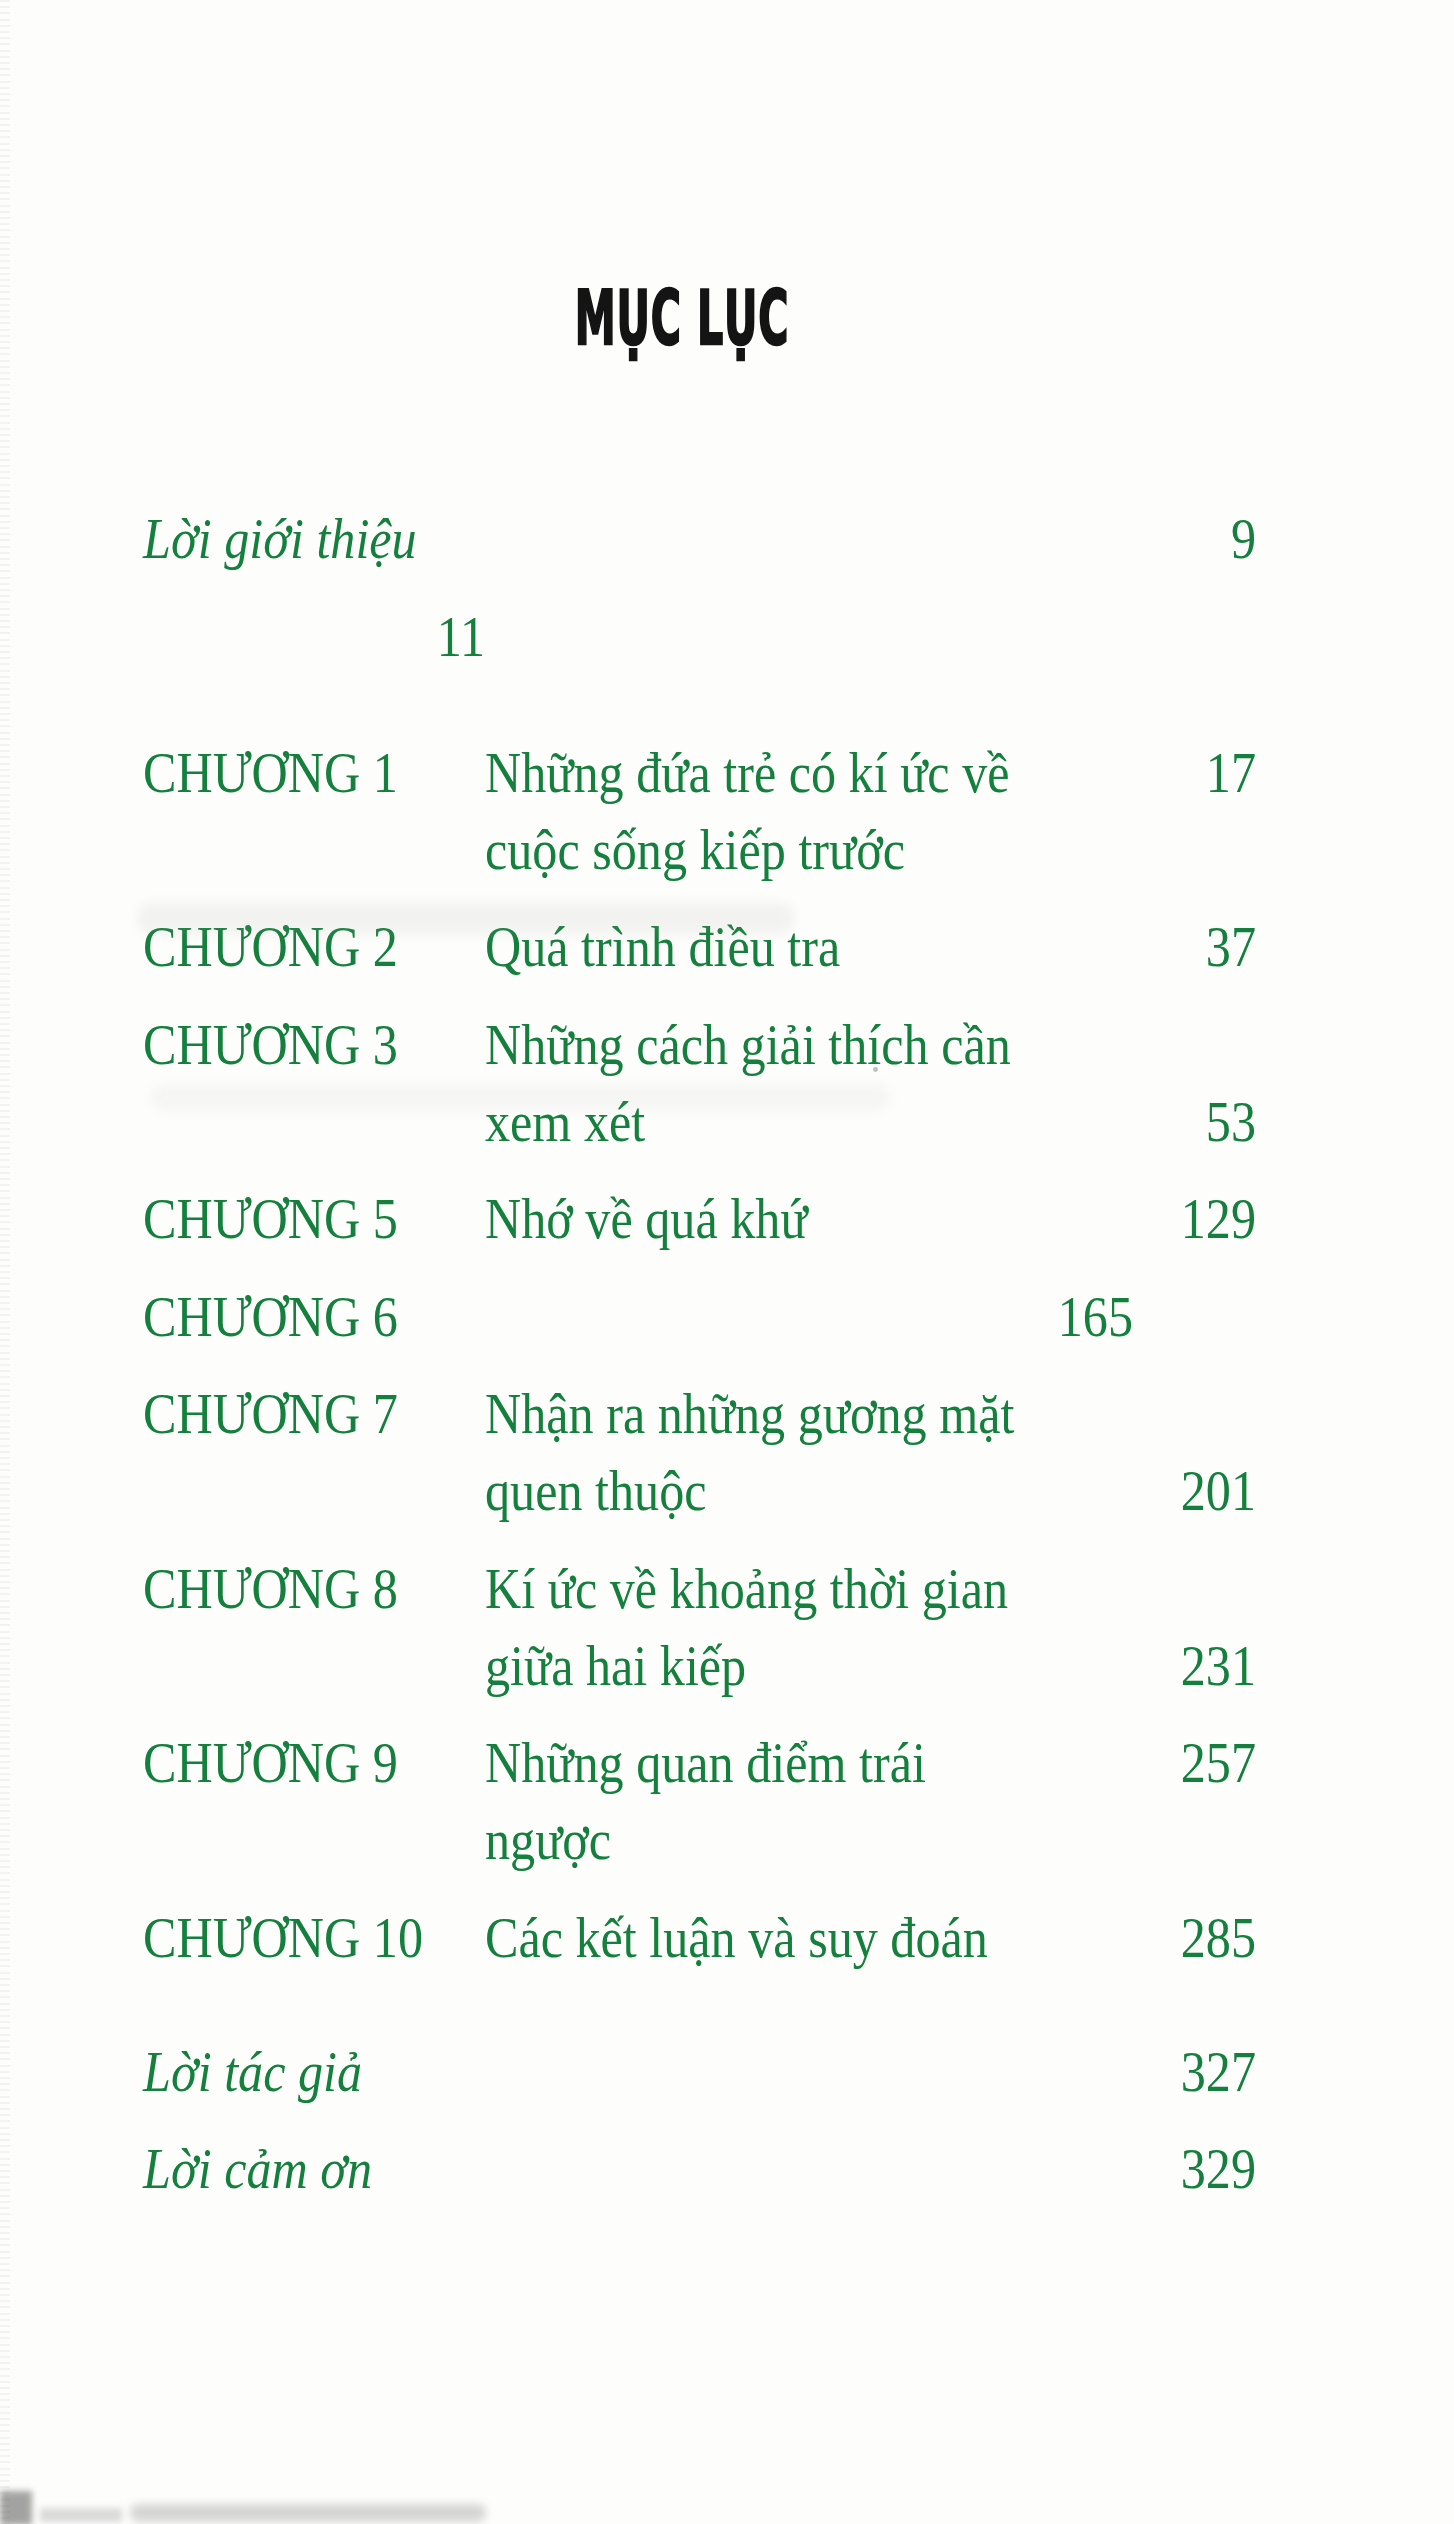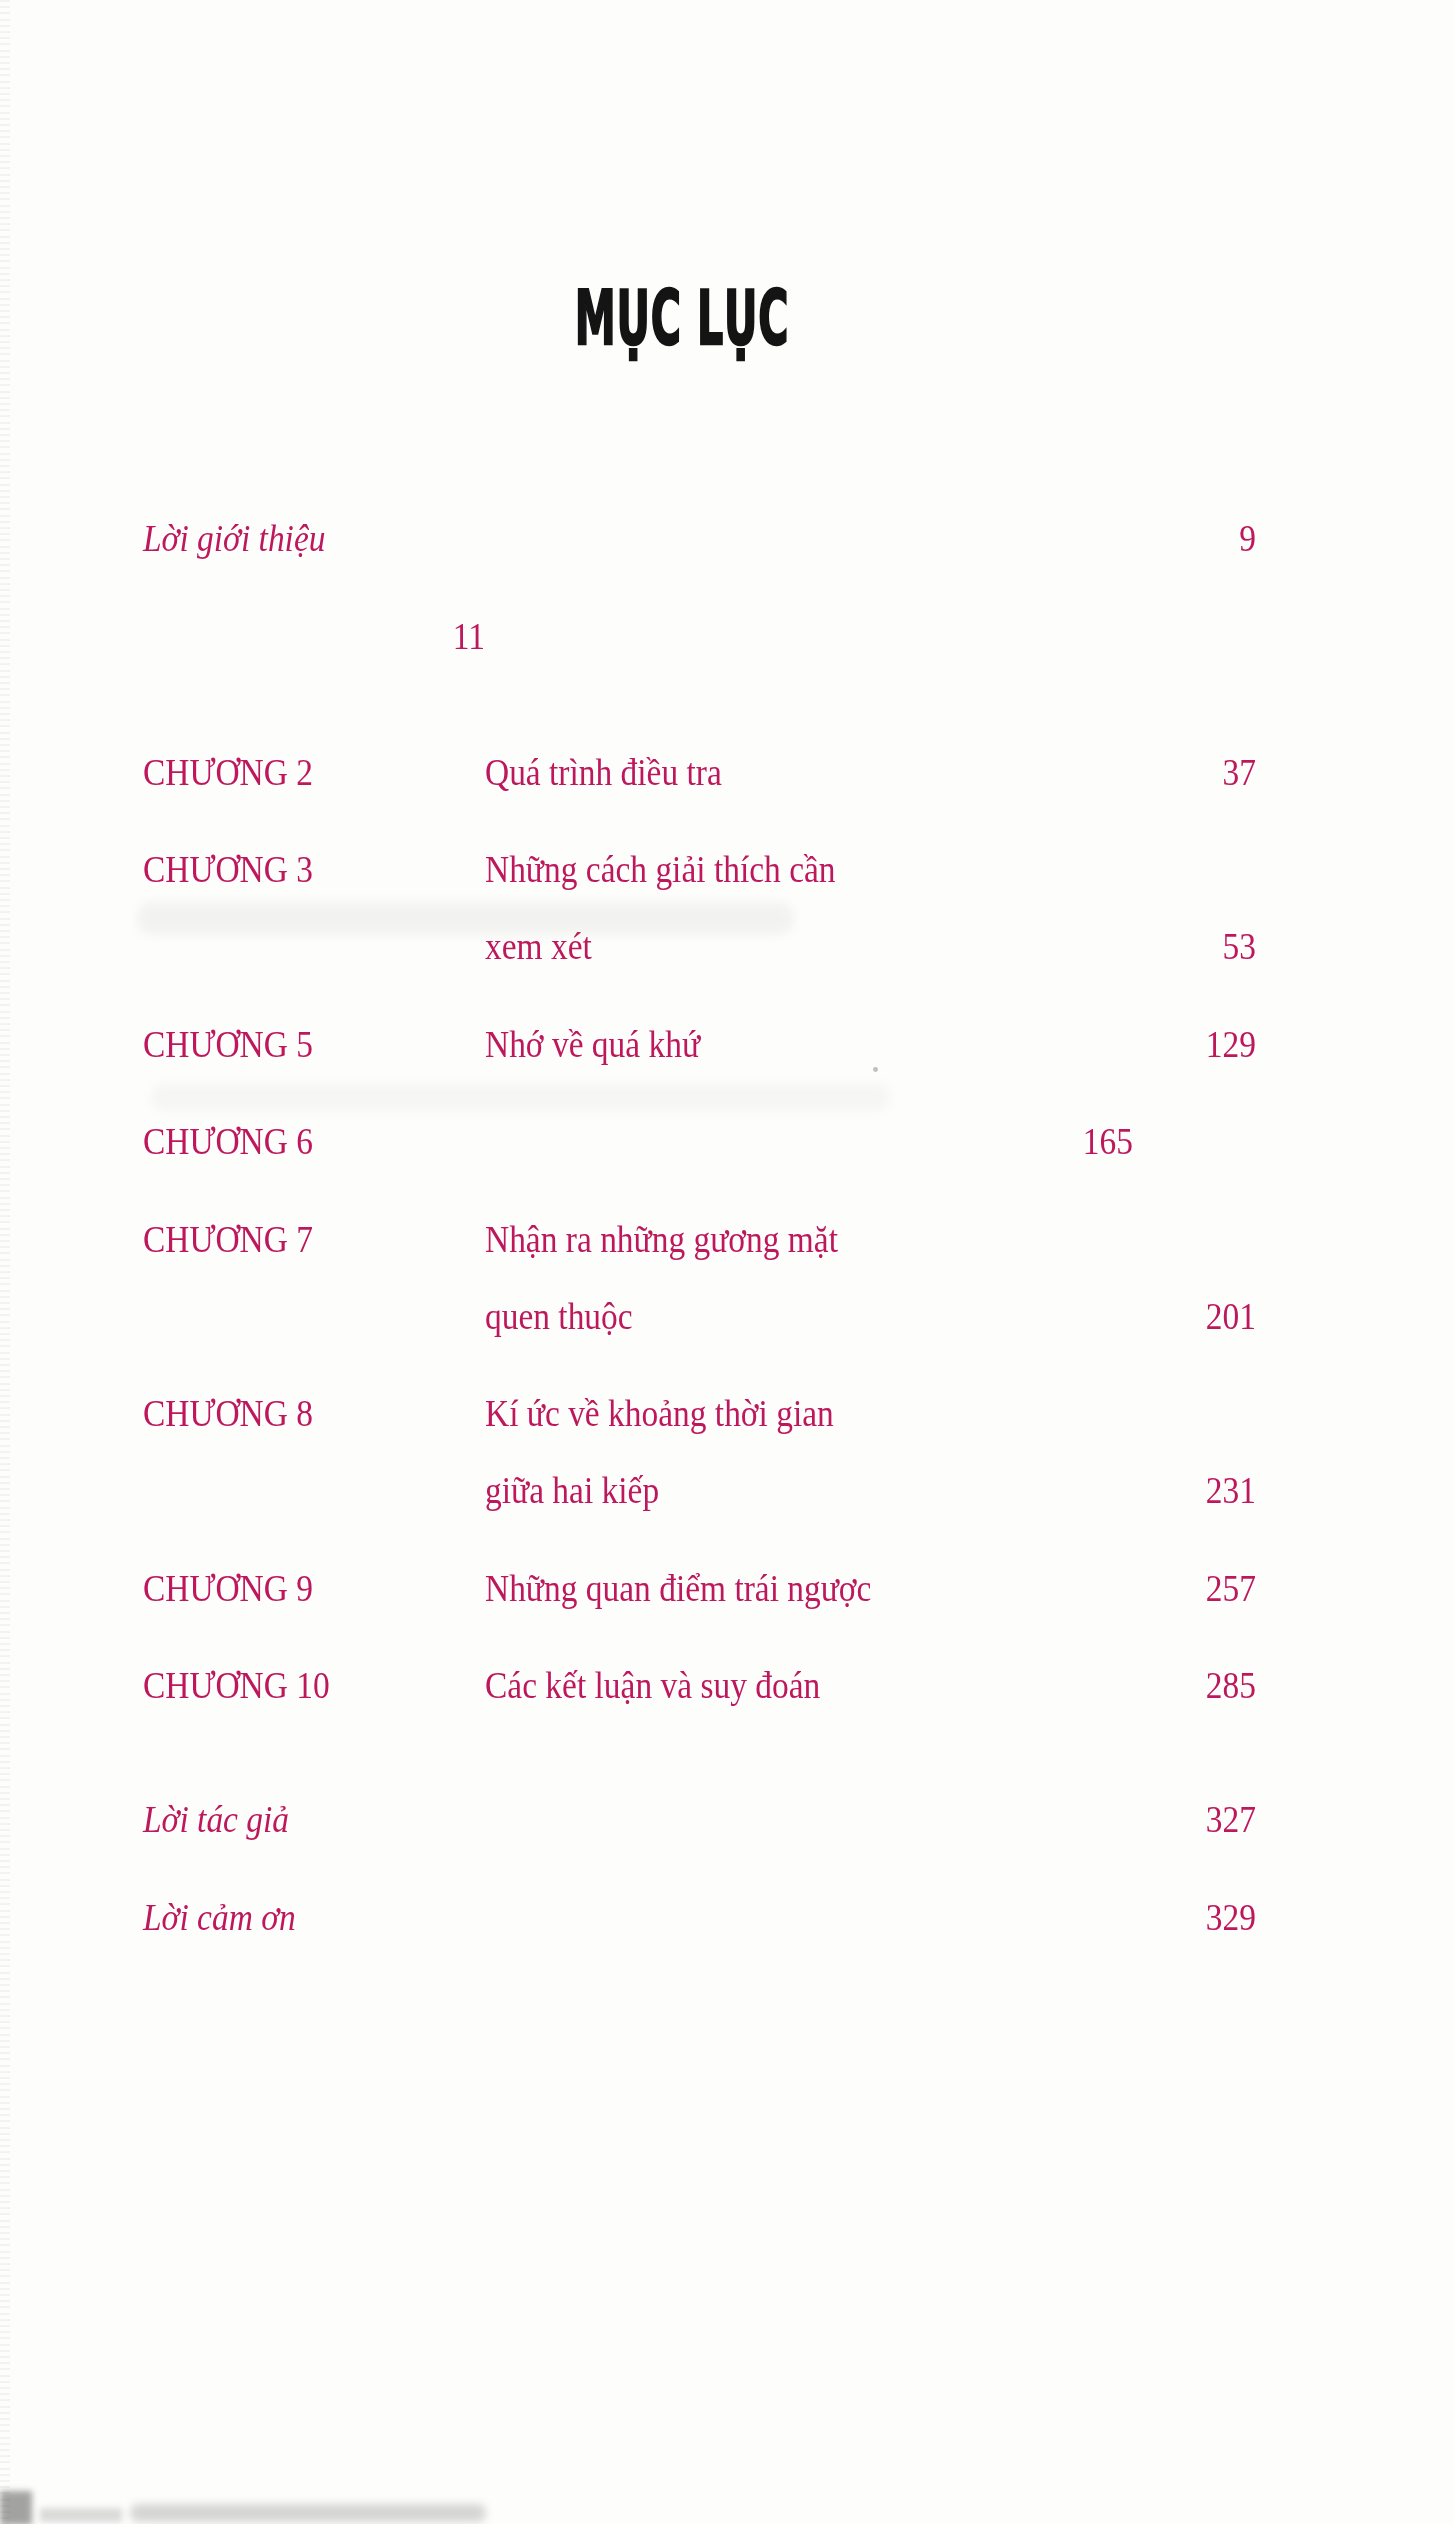--- a/index.html
+++ b/index.html
@@ -13,21 +13,21 @@
   #page-title .t{
     display:block;
     font-family:"DejaVu Sans","Liberation Sans",sans-serif;
     font-weight:bold;font-size:71px;line-height:71px;letter-spacing:1.4px;
     transform:scale(0.58,1.05);transform-origin:50% 0;
     -webkit-text-stroke:2.4px #141414;color:#141414;
   }
   
   #toc{position:absolute;left:143px;top:500px;width:1113px;}
   .entry{display:grid;grid-template-columns:342px 1fr 123px;align-items:start;margin-bottom:20.5px;}
-  .c-label,.c-title,.c-page,.c-matter{font-size:38px;line-height:77px;color:#be185d;}
+  .c-label,.c-title,.c-page,.c-matter{font-size:57px;line-height:77px;color:#15803d;}
   .c-title{white-space:pre-line;}
   .c-matter{grid-column:1 / 3;font-style:italic;}
   .c-page{text-align:right;}
   .c-page.last{align-self:end;}
   .tx{display:block;transform:scaleX(0.88);transform-origin:0 0;}
   .tx-r{transform-origin:100% 0;}
   #chapters{margin-top:59px;}
   #back{margin-top:57px;}
   
   .artifact{position:absolute;pointer-events:none;}
@@ -58,20 +58,30 @@
           <span class="tx tx-r">9</span>
         </div>
       </div>
       <div class="entry">
         <div class="c-page first">
           <span class="tx tx-r">11</span>
         </div>
       </div>
     </div>
   <div id="chapters">
+      <div class="entry">
+        <div class="c-label">
+          <span class="tx">CHƯƠNG 1</span>
+        </div>
+        <div class="c-title"><span class="tx">Những đứa trẻ có kí ức về
+cuộc sống kiếp trước</span></div>
+        <div class="c-page first">
+          <span class="tx tx-r">17</span>
+        </div>
+      </div>
       <div class="entry">
         <div class="c-label">
           <span class="tx">CHƯƠNG 2</span>
         </div>
         <div class="c-title"><span class="tx">Quá trình điều tra</span></div>
         <div class="c-page first">
           <span class="tx tx-r">37</span>
         </div>
       </div>
       <div class="entry">

